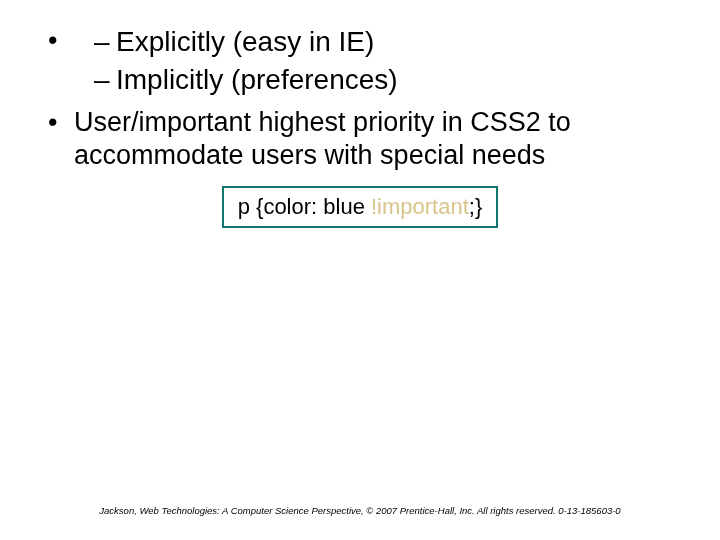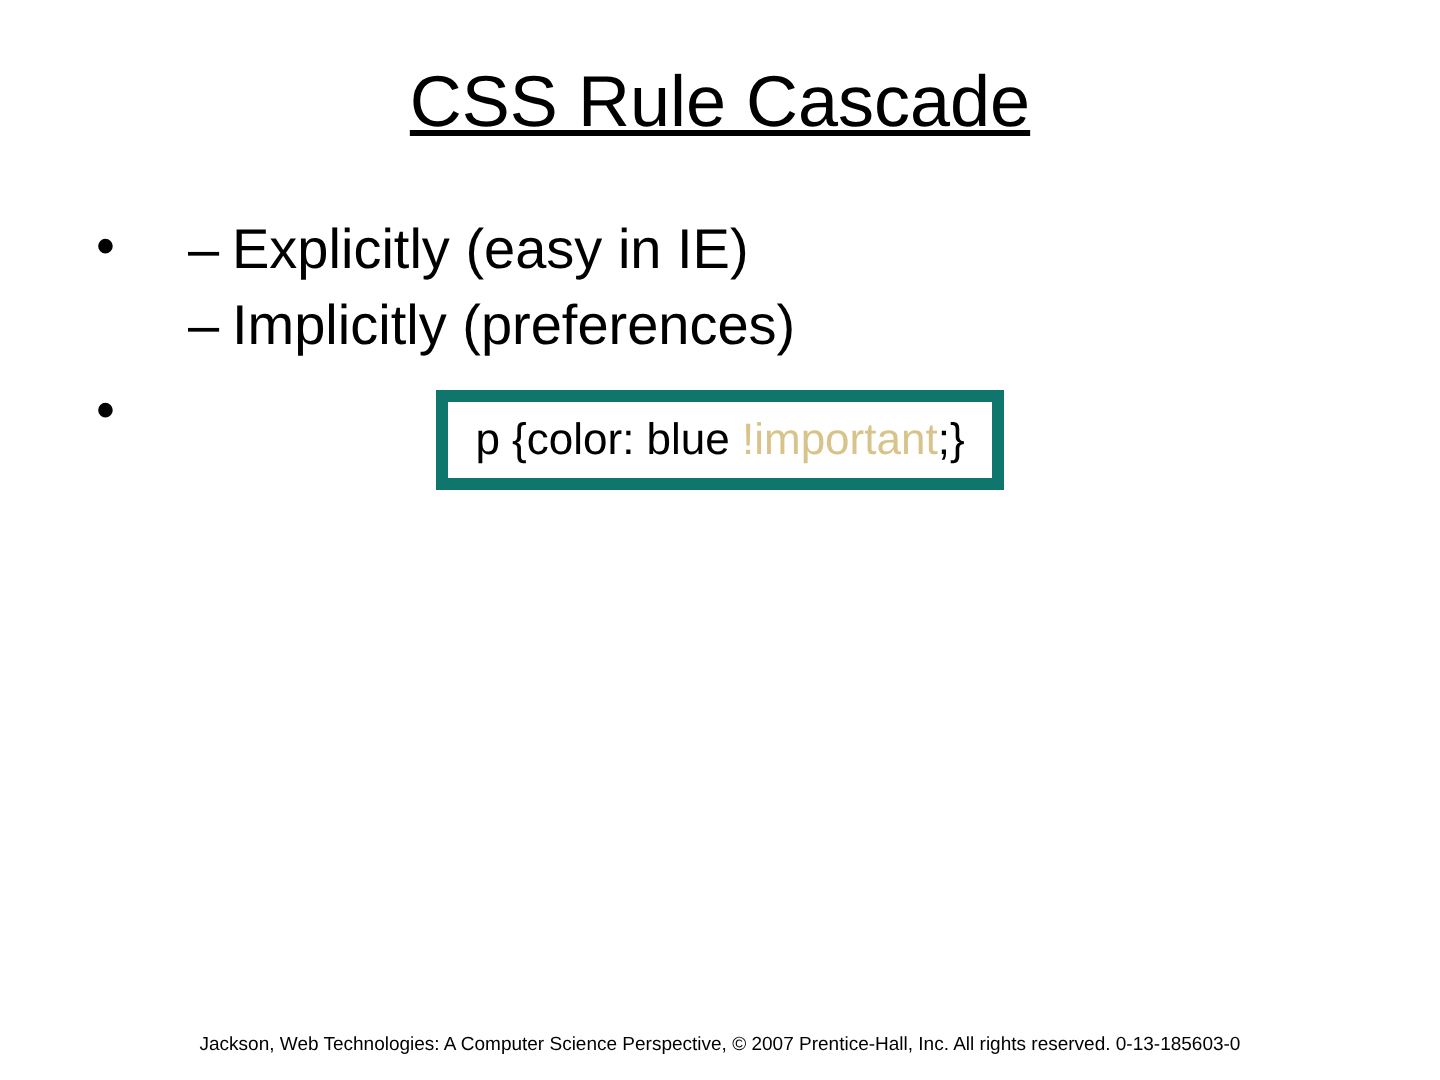--- a/index.html
+++ b/index.html
@@ -54,54 +54,55 @@
     line-height: 1.28;
     margin-bottom: 2px;
   }
   ul.level2 > li::before {
     content: "–";
     position: absolute;
     left: 0;
     top: 0;
   }
   .code-box {
-    border: 6px solid #0f766e;
+    border: 2px solid #0f766e;
     padding: 6px 14px;
     margin: 14px auto 0 auto;
     display: block;
     width: fit-content;
     font-size: 22px;
     font-family: Arial, Helvetica, sans-serif;
   }
   .code-normal { color: #000; }
   .code-highlight { color: #d8c48a; }
   .footer {
     position: absolute;
-    bottom: 12px;
+    bottom: 24px;
     left: 0;
     right: 0;
     text-align: center;
     font-size: 9.5px;
     color: #000;
+    font-style: italic;
   }
 </style>
 </head>
 <body>
 
 <div class="slide">
-  <h1 class="title">CSS Rule Cascade</h1>
 
   <ul class="level1">
     <li>
       <ul class="level2">
         <li><span>Explicitly (easy in IE)</span></li>
         <li><span>Implicitly (preferences)</span></li>
       </ul>
     </li>
     <li>
+      <span>User/important highest priority in CSS2 to accommodate users with special needs</span>
     </li>
   </ul>
 
   <div class="code-box">
     <span class="code-normal">p {color: blue </span><span class="code-highlight">!important</span><span class="code-normal">;}</span>
   </div>
 </div>
 
 <div class="footer">Jackson, Web Technologies: A Computer Science Perspective, © 2007 Prentice-Hall, Inc. All rights reserved. 0-13-185603-0</div>
 

